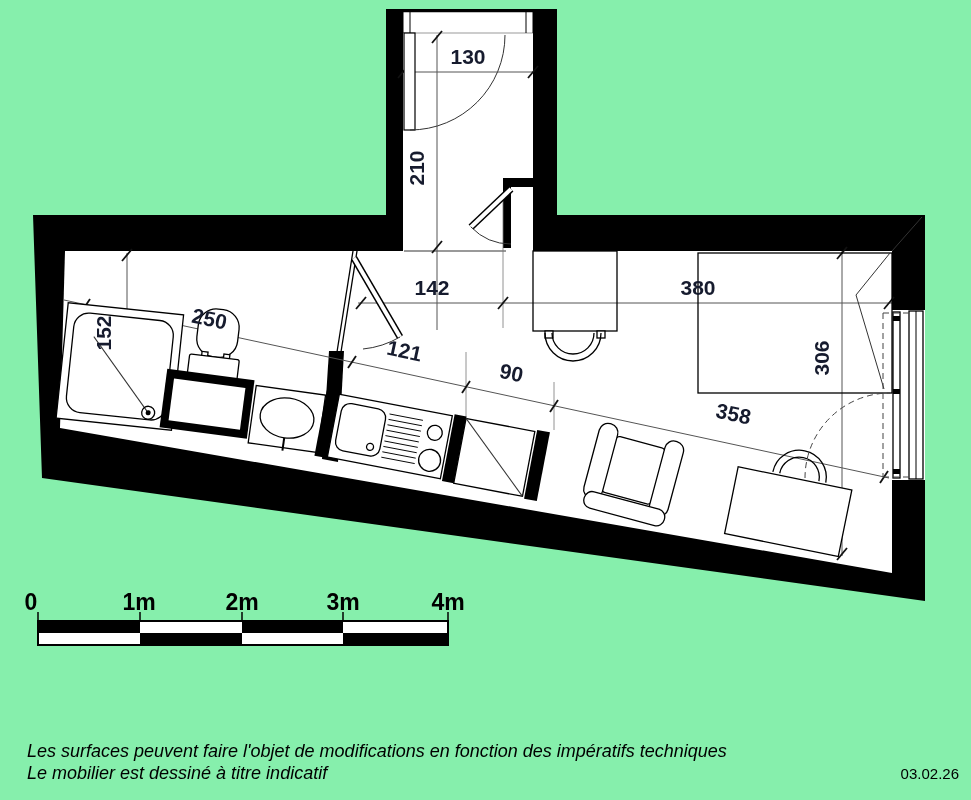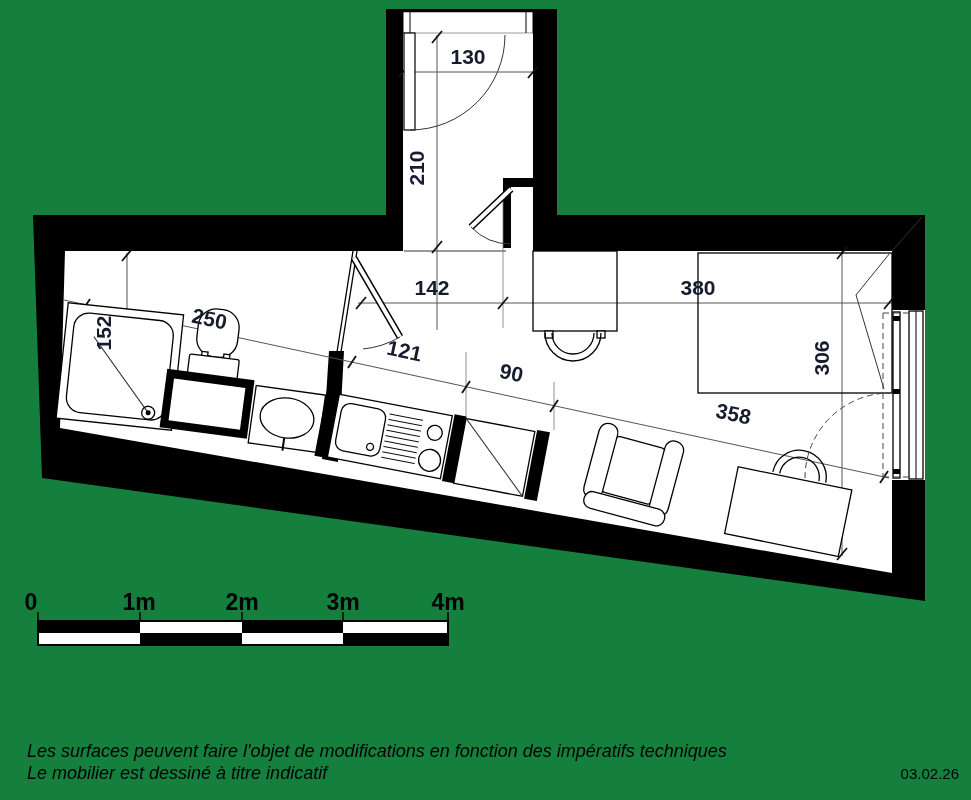--- a/index.html
+++ b/index.html
@@ -1,16 +1,16 @@
 <!DOCTYPE html>
 <html><head>
 <meta charset="utf-8">
 <style>
   html,body{margin:0;padding:0;background:#fff;}
-  .page{position:relative;width:971px;height:800px;background:#15803d;overflow:hidden;
+  .page{position:relative;width:971px;height:800px;background:#86efac;overflow:hidden;
         font-family:"Liberation Sans", sans-serif;}
   svg{position:absolute;left:0;top:0;}
   .dimtxt{font-family:"Liberation Sans",sans-serif;font-weight:bold;font-size:21px;fill:#161b2e;}
   .scaletxt{font-family:"Liberation Sans",sans-serif;font-weight:bold;font-size:23px;fill:#000;}
   .notetxt{font-family:"Liberation Sans",sans-serif;font-style:italic;font-size:18px;fill:#000;}
   .datetxt{font-family:"Liberation Sans",sans-serif;font-size:15px;fill:#000;}
   .furn{stroke:#000;stroke-width:1.3;fill:none;}
   .furnw{stroke:#000;stroke-width:1.3;fill:#fff;}
   .dimline{stroke:#555;stroke-width:1;fill:none;}
   .extline{stroke:#777;stroke-width:0.8;fill:none;}

